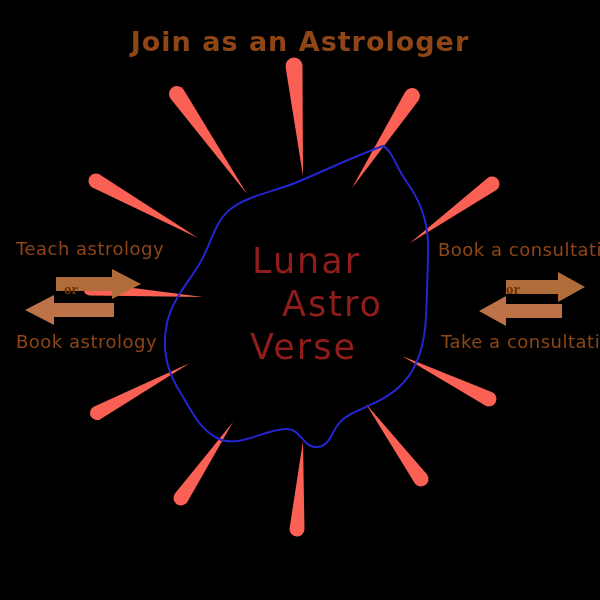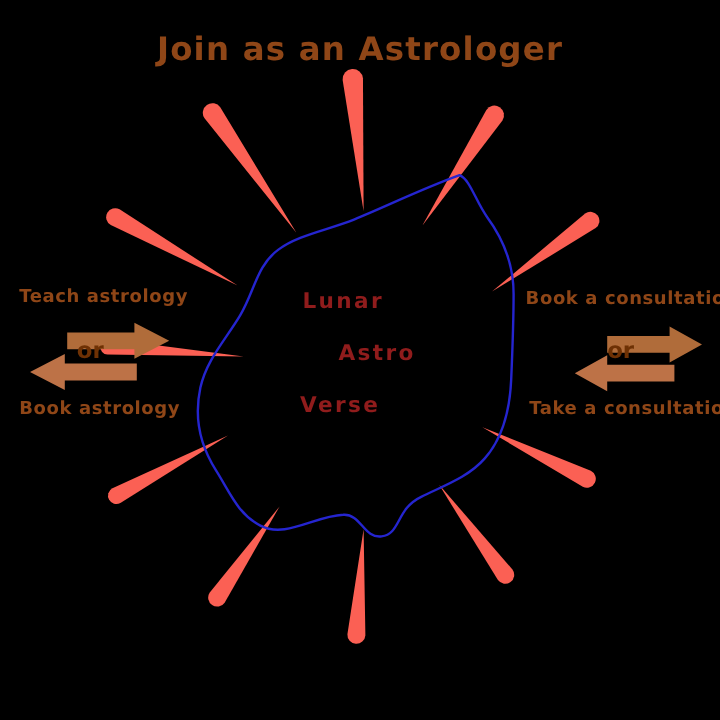--- a/index.html
+++ b/index.html
@@ -11,29 +11,30 @@
   .art{position:absolute;left:0;top:0;}
   .blob{fill:none;stroke:var(--blob-stroke,#2525cf);stroke-width:2;}
   .arrow-a{fill:var(--arrow-top,#b06c3a);}
   .arrow-b{fill:var(--arrow-bottom,#bd7247);}
   .title{
     position:absolute;left:0;width:100%;text-align:center;
     font-size:27px;font-weight:bold;letter-spacing:1px;
     color:var(--heading,#8f4617);
   }
   .label{
-    position:absolute;font-size:15px;font-weight:bold;
+    position:absolute;font-size:18px;font-weight:normal;
     color:var(--label,#8f4617);letter-spacing:.5px;white-space:nowrap;
   }
   .or{
-    position:absolute;font-size:19px;font-weight:bold;
+    position:absolute;font-size:15px;font-weight:bold;
     color:var(--or-text,#6e3104);
+    font-family:Liberation Serif, serif;
   }
   .center-line{
-    position:absolute;font-size:18px;font-weight:bold;letter-spacing:2px;
+    position:absolute;font-size:35px;font-weight:normal;letter-spacing:2px;
     color:var(--center-text,#901c1c);
   }
 </style>
 </head>
 <body>
 
 <div class="stage">
 
   <svg class="art" width="600" height="600" viewBox="0 0 600 600">
     <g id="rays">

